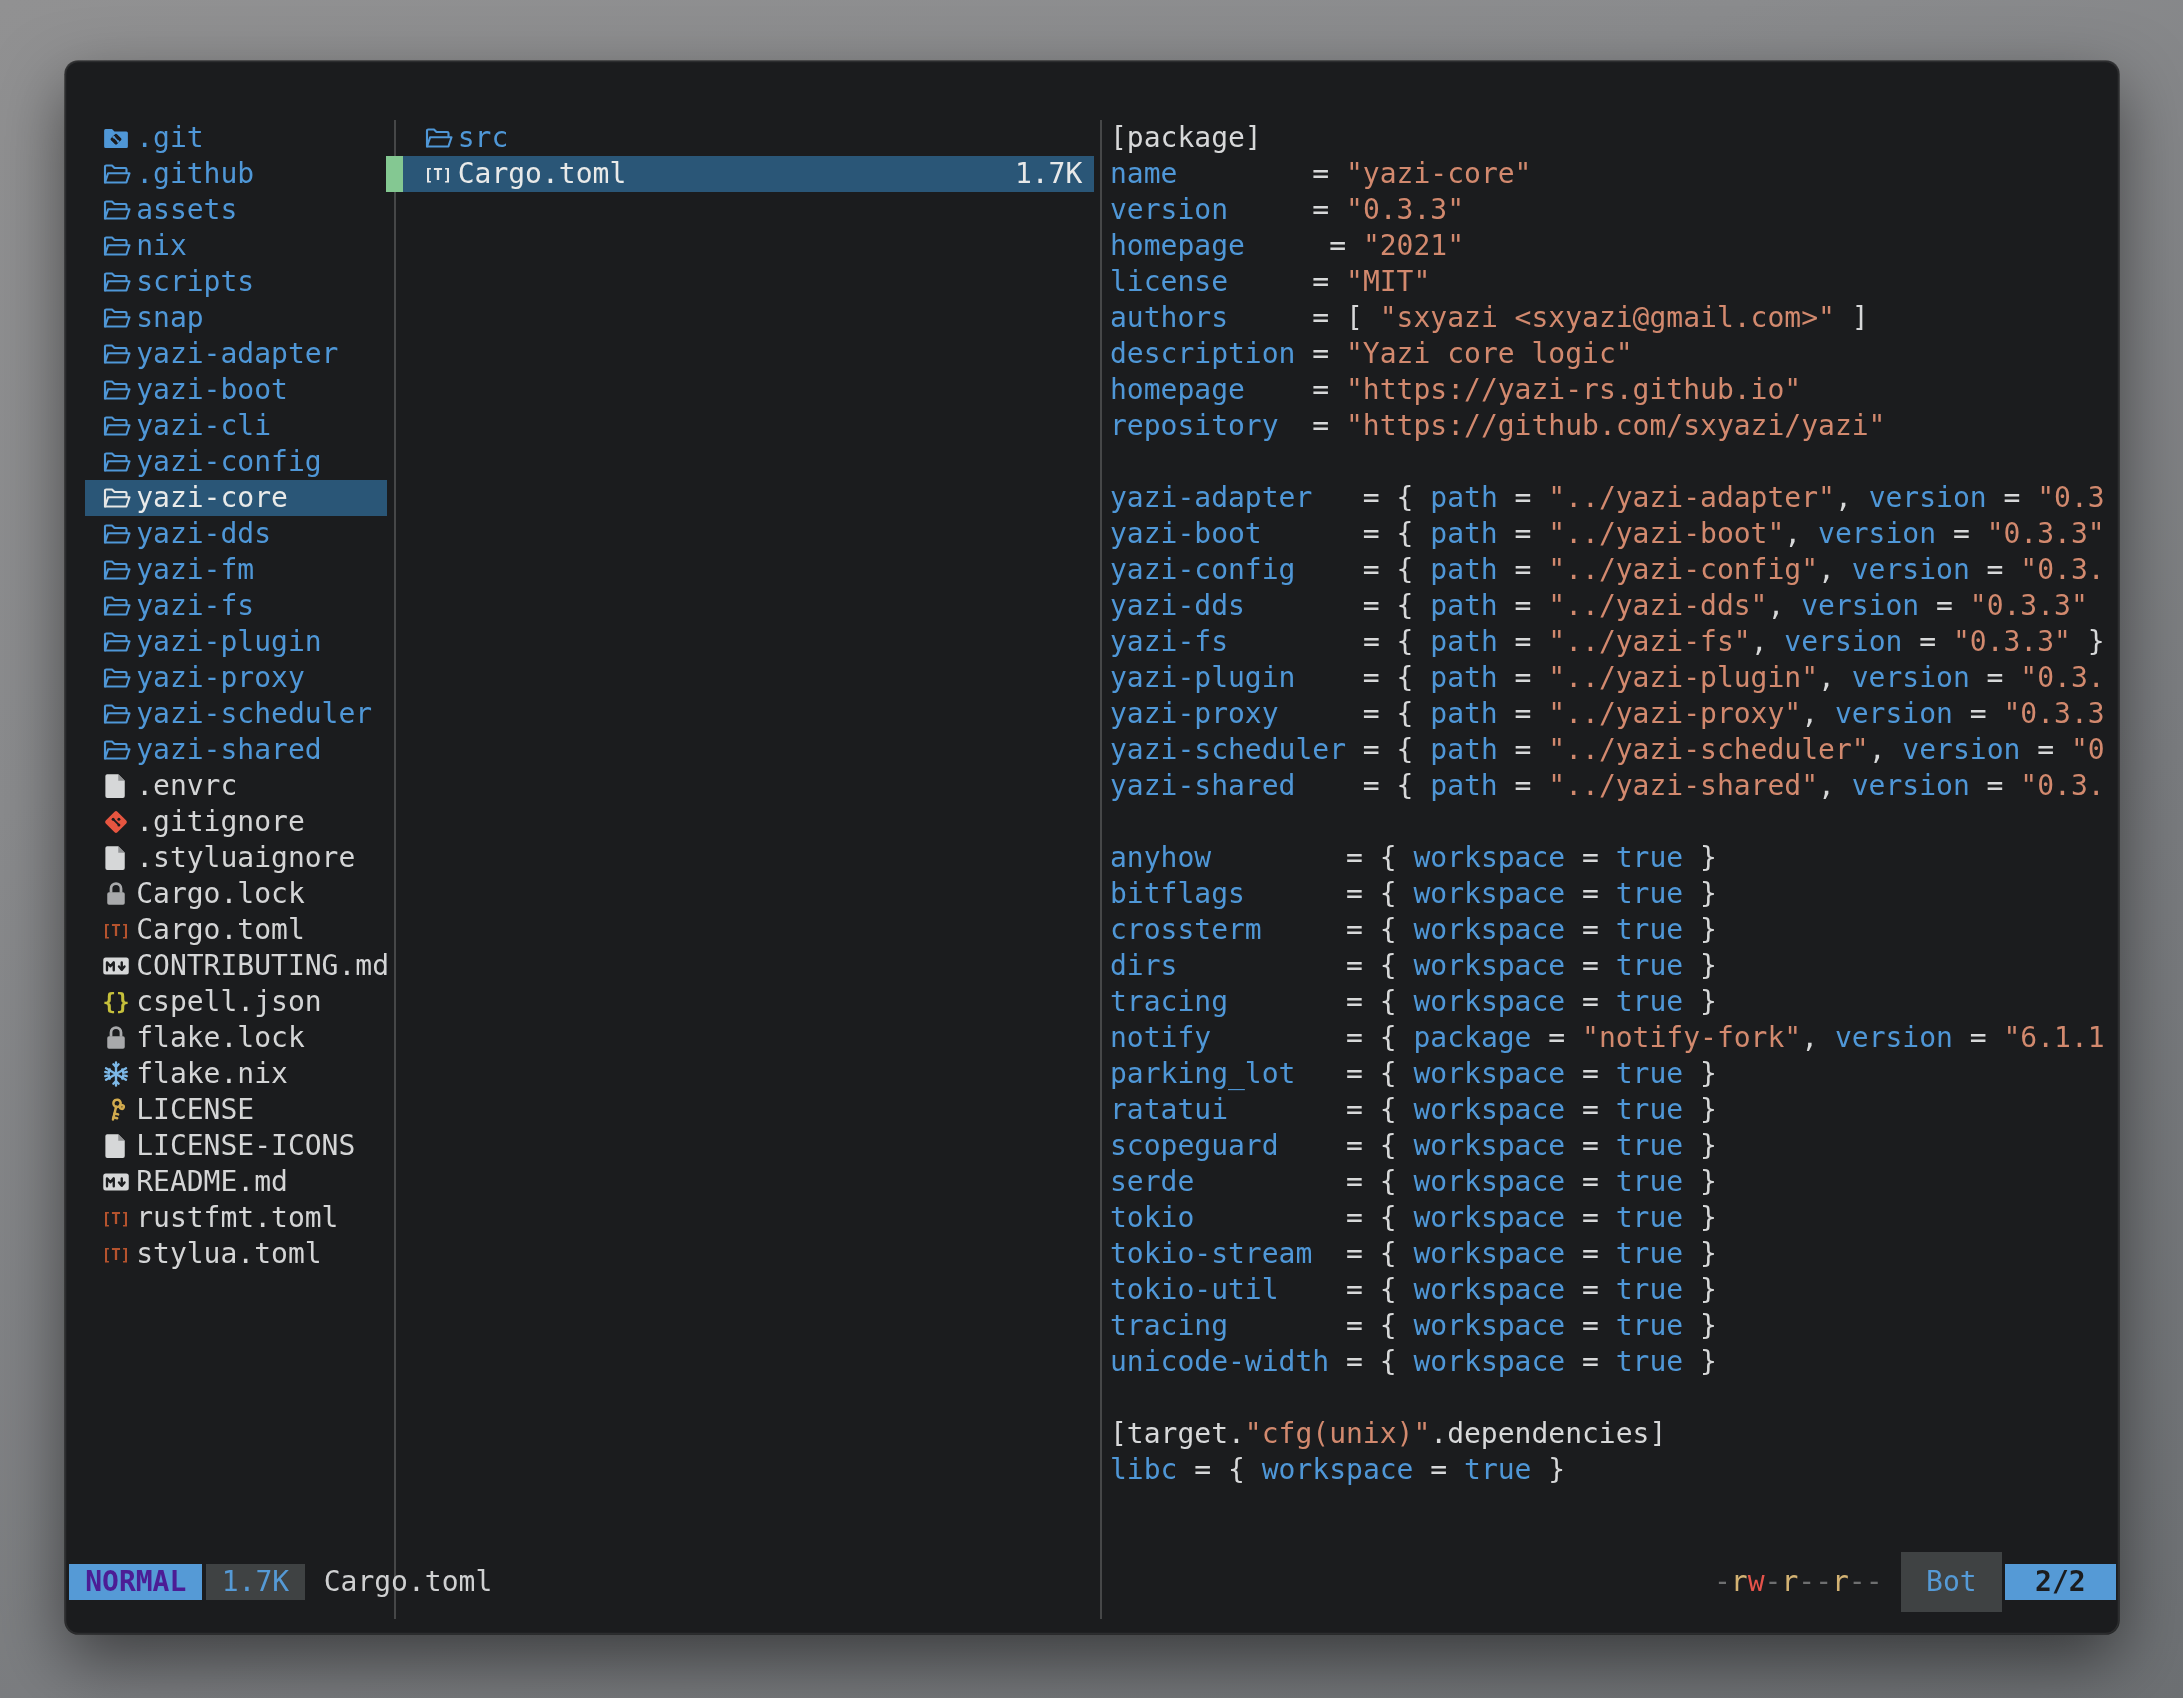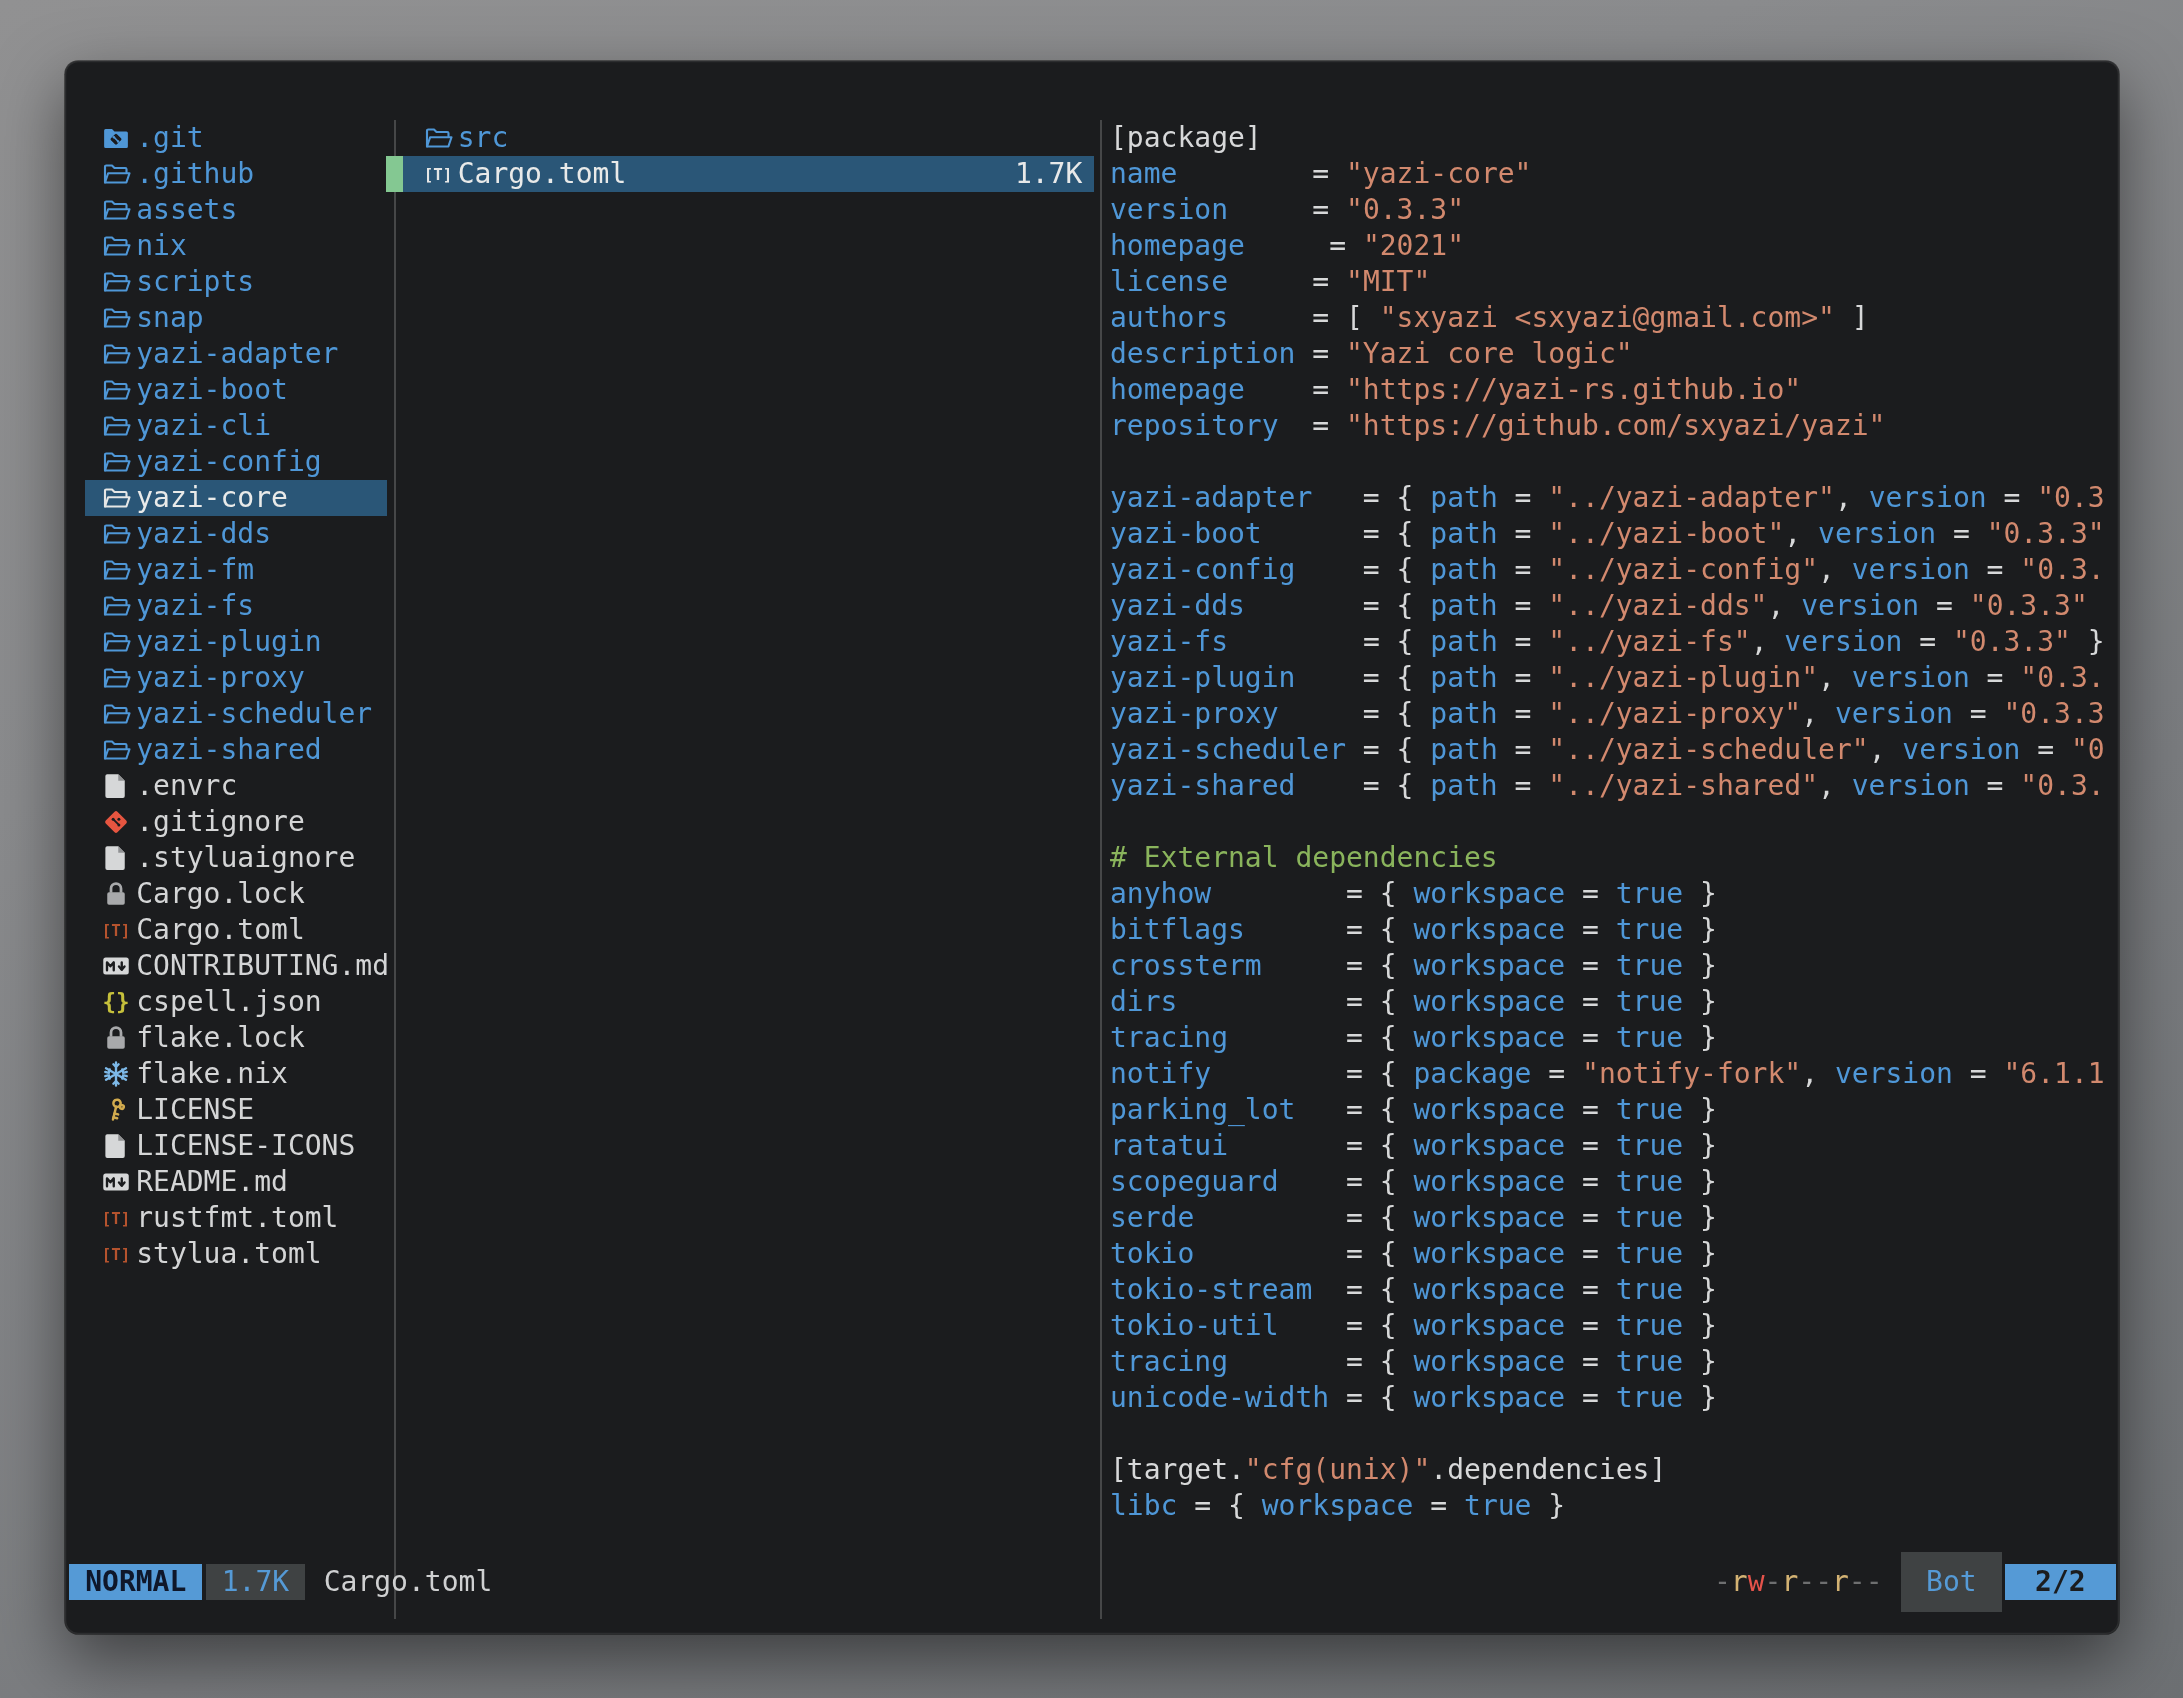--- a/index.html
+++ b/index.html
@@ -38,21 +38,21 @@
   .pline{height:36px;white-space:pre;overflow:hidden;}
   .pline .w{color:#d7d8d9;}
   .pline .k{color:var(--blue,#4f97d7);}
   .pline .s{color:var(--str,#d2896e);}
   .pline .c{color:var(--comment,#8ab45c);}
   .statusbar{
     position:absolute;left:0;top:1503px;width:100%;height:36px;
     display:flex;align-items:center;padding:0 3.4px 0 4.2px;box-sizing:border-box;
   }
   .badge{display:inline-flex;align-items:center;justify-content:center;height:36px;}
-  .badge.mode{background:var(--accent,#559ad6);color:#0f172a;font-weight:bold;padding:0 16px;}
+  .badge.mode{background:var(--accent,#559ad6);color:#4c1d95;font-weight:bold;padding:0 16px;}
   .badge.size{background:var(--badge-gray,#3f4243);color:var(--accent,#559ad6);padding:0 16px;margin-left:3.4px;}
   .fname{color:#cfd0d1;margin-left:18.5px;}
   .spacer{flex:1 1 auto;}
   .perms{white-space:pre;}
   .perms .d{color:#6e6f70;}
   .perms .r{color:#d3b273;}
   .perms .wr{color:#e5534b;}
   .badge.pos{background:var(--badge-gray,#3f4243);color:var(--accent,#559ad6);padding:12px 25px;margin-left:18.5px;}
   .badge.page{background:var(--accent,#559ad6);color:#1b1c1e;font-weight:bold;padding:0 30px;margin-left:3.4px;}
 </style>
@@ -231,21 +231,20 @@
         <div class="pline"><span class="k">yazi-adapter</span><span class="w">   = { </span><span class="k">path</span><span class="w"> = </span><span class="s">"../yazi-adapter"</span><span class="w">, </span><span class="k">version</span><span class="w"> = </span><span class="s">"0.3.3"</span></div>
         <div class="pline"><span class="k">yazi-boot</span><span class="w">      = { </span><span class="k">path</span><span class="w"> = </span><span class="s">"../yazi-boot"</span><span class="w">, </span><span class="k">version</span><span class="w"> = </span><span class="s">"0.3.3"</span></div>
         <div class="pline"><span class="k">yazi-config</span><span class="w">    = { </span><span class="k">path</span><span class="w"> = </span><span class="s">"../yazi-config"</span><span class="w">, </span><span class="k">version</span><span class="w"> = </span><span class="s">"0.3.3"</span></div>
         <div class="pline"><span class="k">yazi-dds</span><span class="w">       = { </span><span class="k">path</span><span class="w"> = </span><span class="s">"../yazi-dds"</span><span class="w">, </span><span class="k">version</span><span class="w"> = </span><span class="s">"0.3.3"</span><span class="w"> }</span></div>
         <div class="pline"><span class="k">yazi-fs</span><span class="w">        = { </span><span class="k">path</span><span class="w"> = </span><span class="s">"../yazi-fs"</span><span class="w">, </span><span class="k">version</span><span class="w"> = </span><span class="s">"0.3.3"</span><span class="w"> }</span></div>
         <div class="pline"><span class="k">yazi-plugin</span><span class="w">    = { </span><span class="k">path</span><span class="w"> = </span><span class="s">"../yazi-plugin"</span><span class="w">, </span><span class="k">version</span><span class="w"> = </span><span class="s">"0.3.3"</span></div>
         <div class="pline"><span class="k">yazi-proxy</span><span class="w">     = { </span><span class="k">path</span><span class="w"> = </span><span class="s">"../yazi-proxy"</span><span class="w">, </span><span class="k">version</span><span class="w"> = </span><span class="s">"0.3.3"</span></div>
         <div class="pline"><span class="k">yazi-scheduler</span><span class="w"> = { </span><span class="k">path</span><span class="w"> = </span><span class="s">"../yazi-scheduler"</span><span class="w">, </span><span class="k">version</span><span class="w"> = </span><span class="s">"0.3.3"</span></div>
         <div class="pline"><span class="k">yazi-shared</span><span class="w">    = { </span><span class="k">path</span><span class="w"> = </span><span class="s">"../yazi-shared"</span><span class="w">, </span><span class="k">version</span><span class="w"> = </span><span class="s">"0.3.3"</span></div>
         <div class="pline"></div>
-        <div class="pline"><span class="c"># External dependencies</span></div>
         <div class="pline"><span class="k">anyhow</span><span class="w">        = { </span><span class="k">workspace</span><span class="w"> = </span><span class="k">true</span><span class="w"> }</span></div>
         <div class="pline"><span class="k">bitflags</span><span class="w">      = { </span><span class="k">workspace</span><span class="w"> = </span><span class="k">true</span><span class="w"> }</span></div>
         <div class="pline"><span class="k">crossterm</span><span class="w">     = { </span><span class="k">workspace</span><span class="w"> = </span><span class="k">true</span><span class="w"> }</span></div>
         <div class="pline"><span class="k">dirs</span><span class="w">          = { </span><span class="k">workspace</span><span class="w"> = </span><span class="k">true</span><span class="w"> }</span></div>
         <div class="pline"><span class="k">tracing</span><span class="w">       = { </span><span class="k">workspace</span><span class="w"> = </span><span class="k">true</span><span class="w"> }</span></div>
         <div class="pline"><span class="k">notify</span><span class="w">        = { </span><span class="k">package</span><span class="w"> = </span><span class="s">"notify-fork"</span><span class="w">, </span><span class="k">version</span><span class="w"> = </span><span class="s">"6.1.1"</span></div>
         <div class="pline"><span class="k">parking_lot</span><span class="w">   = { </span><span class="k">workspace</span><span class="w"> = </span><span class="k">true</span><span class="w"> }</span></div>
         <div class="pline"><span class="k">ratatui</span><span class="w">       = { </span><span class="k">workspace</span><span class="w"> = </span><span class="k">true</span><span class="w"> }</span></div>
         <div class="pline"><span class="k">scopeguard</span><span class="w">    = { </span><span class="k">workspace</span><span class="w"> = </span><span class="k">true</span><span class="w"> }</span></div>
         <div class="pline"><span class="k">serde</span><span class="w">         = { </span><span class="k">workspace</span><span class="w"> = </span><span class="k">true</span><span class="w"> }</span></div>

